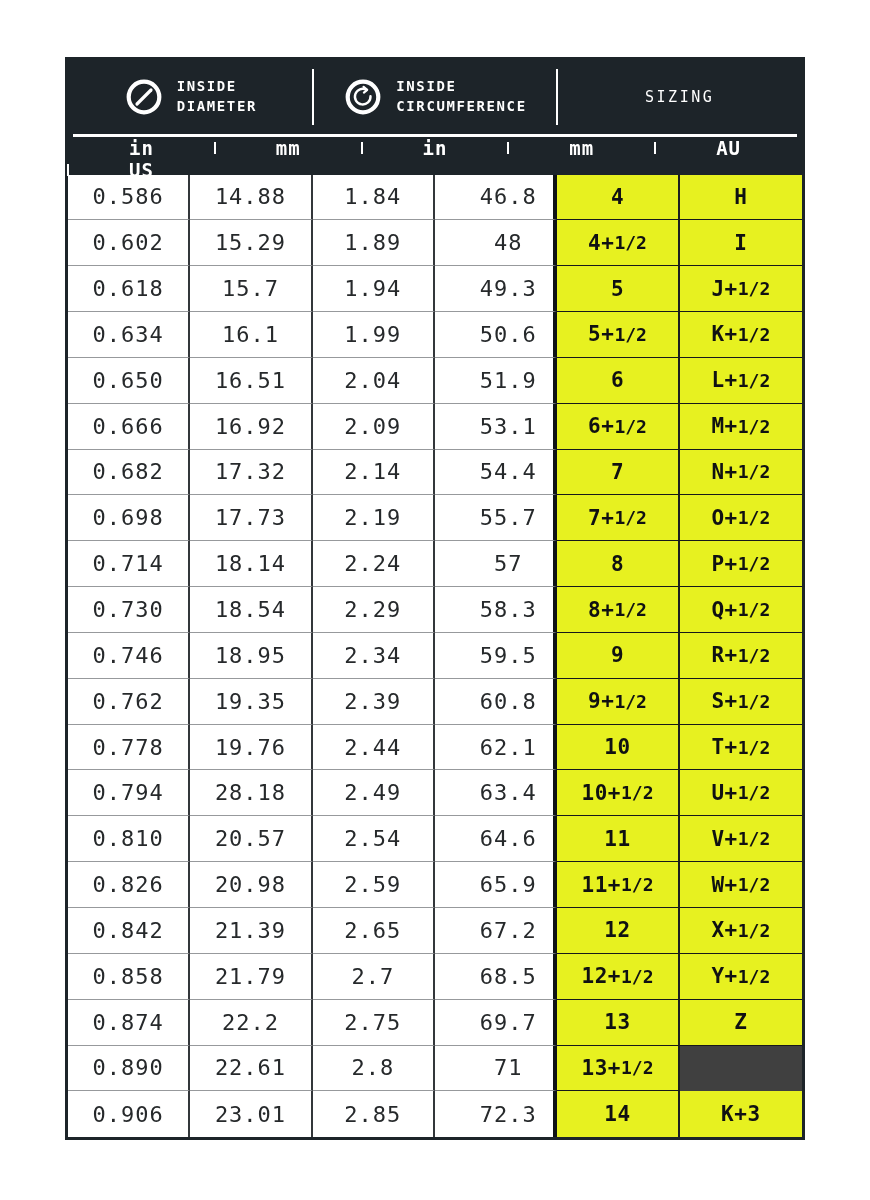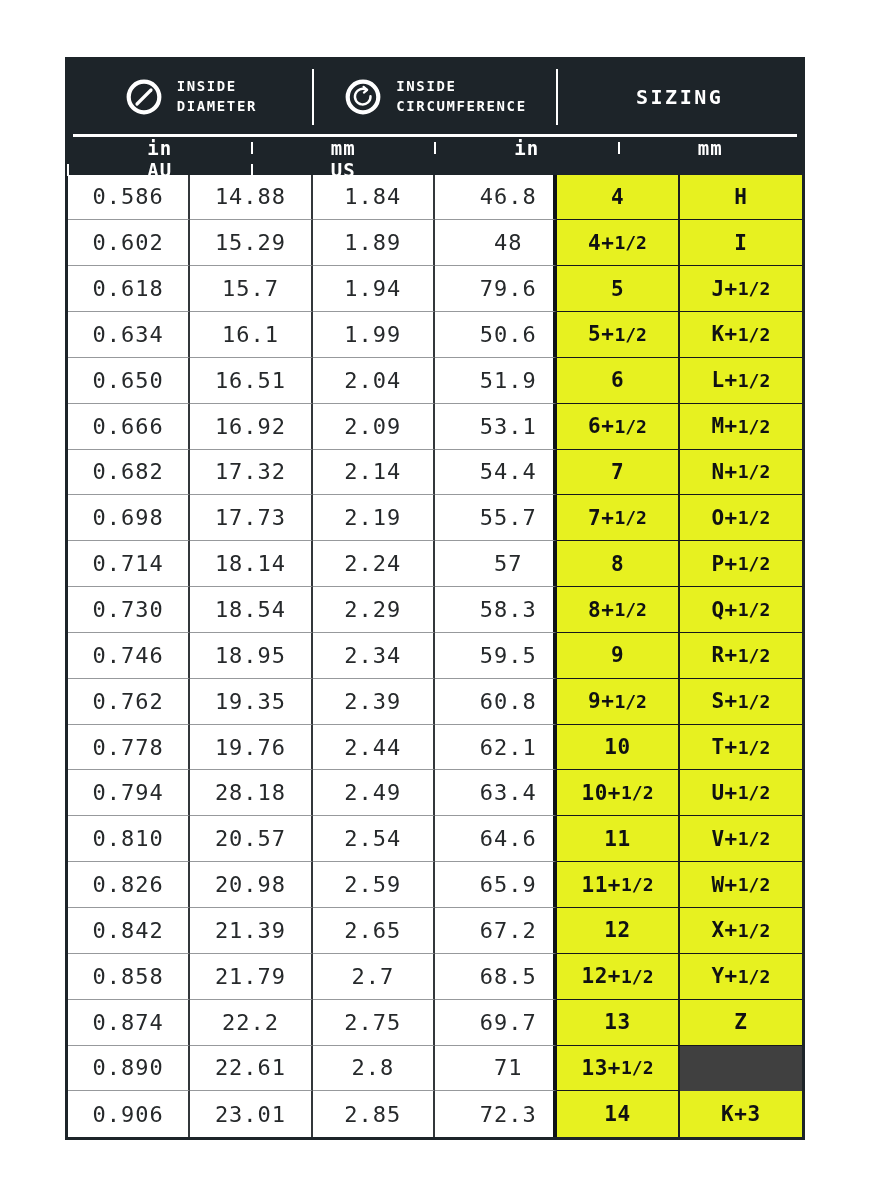--- a/index.html
+++ b/index.html
@@ -22,26 +22,26 @@
     position:relative;display:flex;align-items:center;justify-content:center;
     gap:13px;color:#fff;
   }
   .hgroup + .hgroup::before{
     content:"";position:absolute;left:-1px;top:9px;bottom:9px;width:2px;background:#fff;
   }
   .hgroup .glabel{
     display:flex;flex-direction:column;
     font-size:14px;font-weight:bold;letter-spacing:1.6px;line-height:1.4;
   }
-  .sizing-label{font-size:20px;font-weight:bold;letter-spacing:2.5px;color:#fff;}
+  .sizing-label{font-size:15px;font-weight:normal;letter-spacing:2.5px;color:#fff;}
   .icon{display:flex;align-items:center;}
   
   .hline{height:2.5px;background:#ffffff;margin:0 5px;}
   
-  .sub-header{height:38px;display:grid;grid-template-columns:repeat(4,1fr);}
+  .sub-header{height:38px;display:grid;grid-template-columns:repeat(5,1fr);}
   .subcell{
     position:relative;display:flex;align-items:center;justify-content:center;
     color:#fff;font-size:19px;font-weight:bold;letter-spacing:1px;
   }
   .subcell + .subcell::before{
     content:"";position:absolute;left:-1px;top:5px;bottom:5px;width:2px;background:#fff;
   }
   
   .row{display:grid;grid-template-columns:repeat(6,1fr);height:45.85px;}
   .cell{
@@ -120,21 +120,21 @@
         <div class="cell c1 plain">15.29</div>
         <div class="cell c2 plain">1.89</div>
         <div class="cell c3 plain">48</div>
         <div class="cell c4 sz">4+<span class="half">1/2</span></div>
         <div class="cell c5 sz">I</div>
       </div>
       <div class="row">
         <div class="cell c0 plain">0.618</div>
         <div class="cell c1 plain">15.7</div>
         <div class="cell c2 plain">1.94</div>
-        <div class="cell c3 plain">79.6</div>
+        <div class="cell c3 plain">49.3</div>
         <div class="cell c4 sz">5</div>
         <div class="cell c5 sz">J+<span class="half">1/2</span></div>
       </div>
       <div class="row">
         <div class="cell c0 plain">0.634</div>
         <div class="cell c1 plain">16.1</div>
         <div class="cell c2 plain">1.99</div>
         <div class="cell c3 plain">50.6</div>
         <div class="cell c4 sz">5+<span class="half">1/2</span></div>
         <div class="cell c5 sz">K+<span class="half">1/2</span></div>

